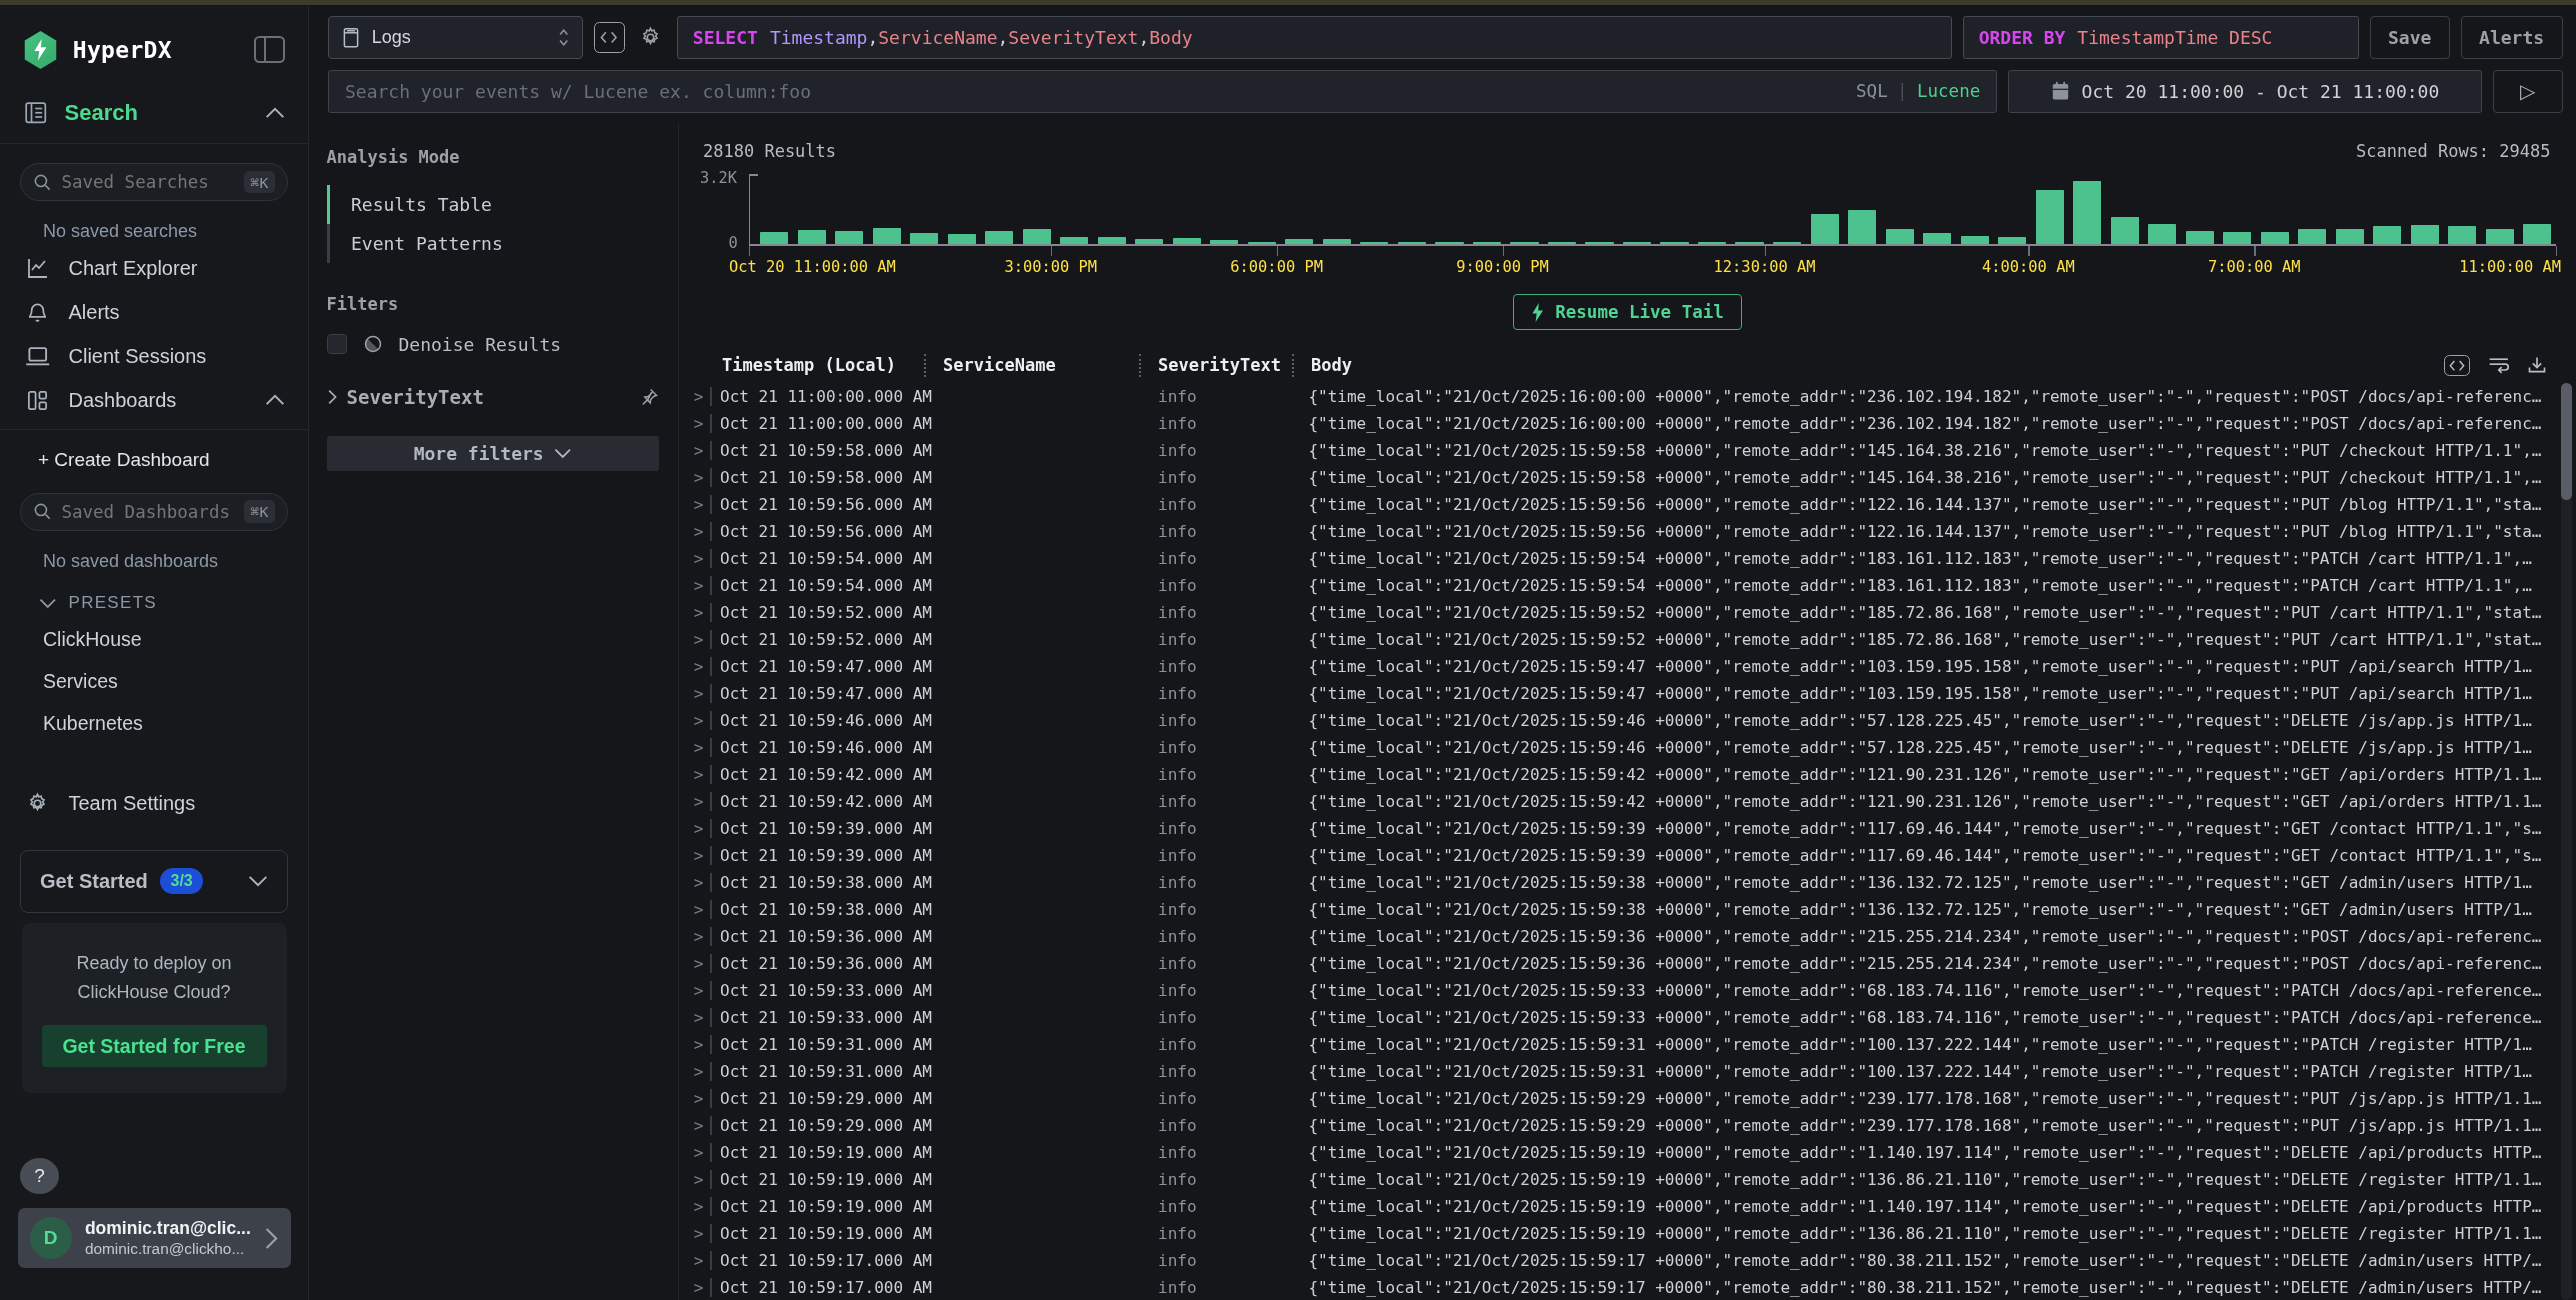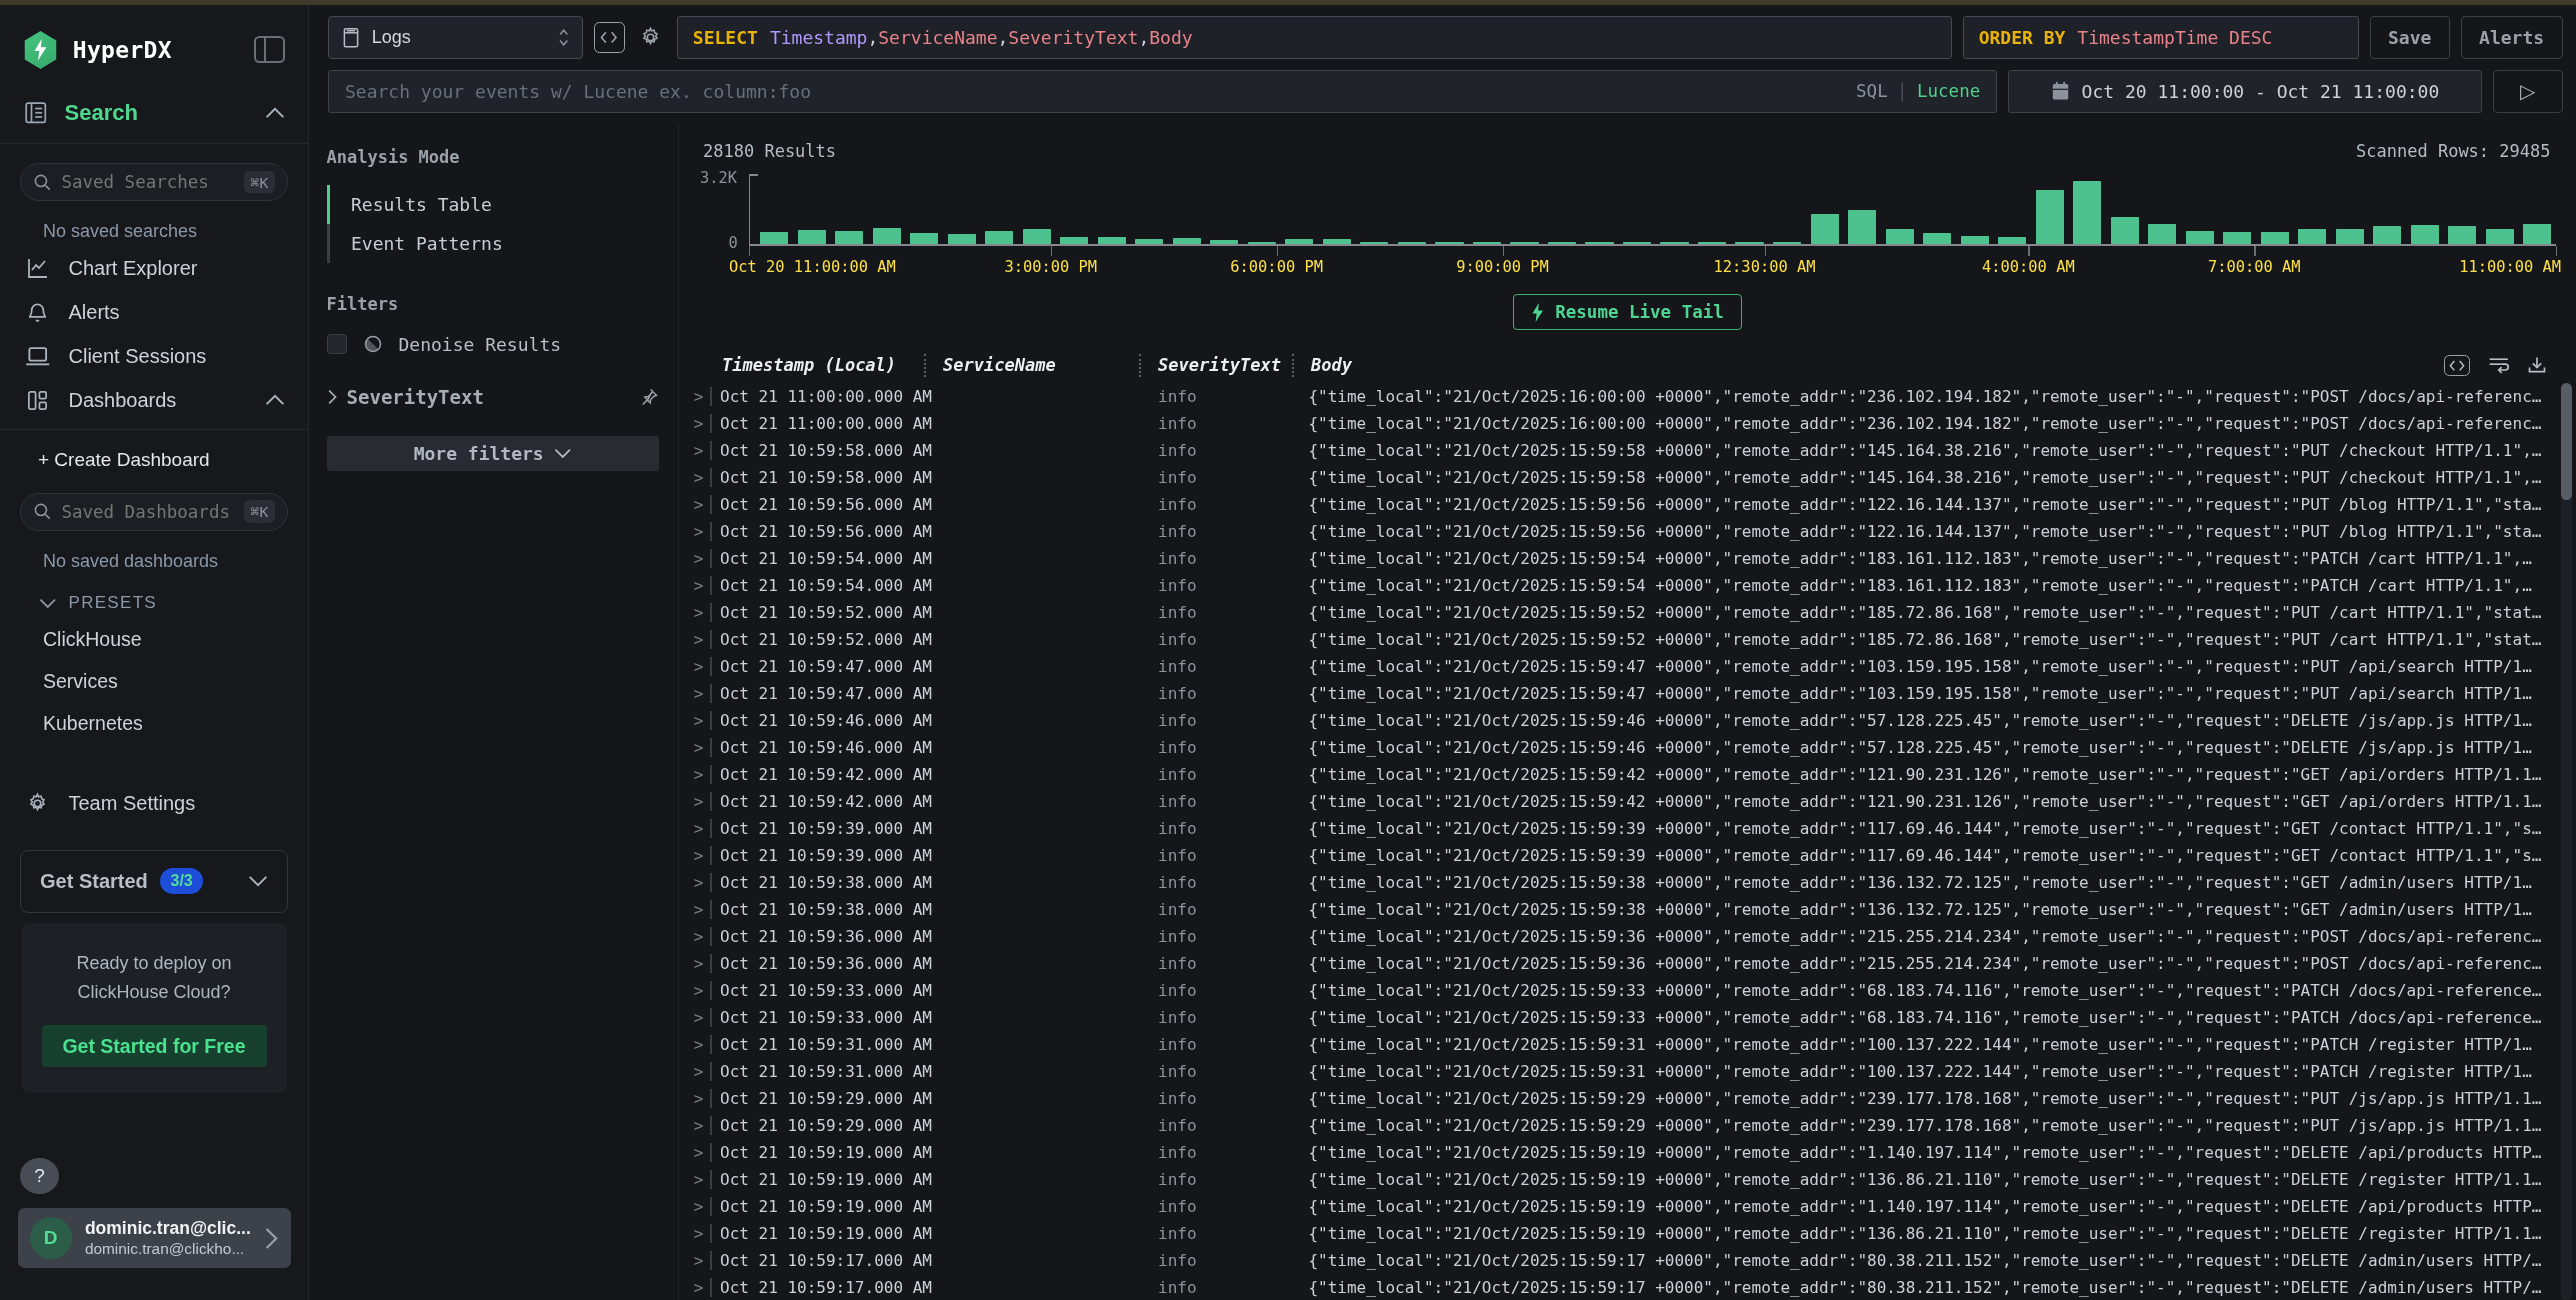--- a/index.html
+++ b/index.html
@@ -57,21 +57,21 @@
   .main { flex:1; display:flex; flex-direction:column; min-width:0; background:#14161a; }
   .bar1 { display:flex; align-items:center; gap:10.7px; padding:10.7px 13.4px 6.7px 19px; }
   .bar2 { display:flex; align-items:center; gap:10.7px; padding:4px 13.4px 10.7px 19px; }
   .src-select { width:255px; height:43px; background:#20232a; border:0.7px solid #454a52; border-radius:4px;
                 display:flex; align-items:center; padding:0 12px; gap:10.7px; }
   .src-select .t { font-size:18px; color:#d5d9de; flex:1; }
   .icon-btn { width:31px; height:31px; display:flex; align-items:center; justify-content:center; color:#9aa1a9; }
   .boxed { border:1.3px solid #9aa1a9; border-radius:5.4px; }
   .query-box { flex:1; height:43px; background:#1e2127; border:0.7px solid #464b53; border-radius:2.7px;
                display:flex; align-items:center; padding:0 14.8px; font-size:18px; white-space:nowrap; overflow:hidden; }
-  .kw { color:#eab308; font-weight:bold; margin-right:12px; }
+  .kw { color:#d946ef; font-weight:bold; margin-right:12px; }
   .q-field { color:#e9838a; } .q-field.first { color:#b197fc; } .q-comma { color:#cdd2d8; }
   .orderby-box { width:396px; flex:none; }
   .ob-val { color:#e9838a; }
   .btn { height:43px; padding:0 17.5px; border:0.7px solid #3c4046; border-radius:4px; background:transparent;
          color:#9ba1a9; font-weight:bold; font-size:18px; font-family:"DejaVu Sans Mono",monospace; cursor:pointer; }
   .search-box { flex:1; height:43px; background:#202329; border:0.7px solid #3f434b; border-radius:2.7px;
                 display:flex; align-items:center; padding:0 16px; }
   .search-box input { flex:1; background:none; border:none; outline:none; font-size:18px; color:#d5d9de;
                       font-family:"DejaVu Sans Mono",monospace; }
   .search-box input::placeholder { color:#687078; }
@@ -116,21 +116,21 @@
   .xtick-lbl { position:absolute; top:10.7px; font-size:15.4px; color:#fde047; font-family:"DejaVu Sans Mono",monospace; white-space:nowrap; }
   .resume-row { height:70px; display:flex; align-items:center; justify-content:center; }
   .resume-btn { display:flex; align-items:center; gap:10.7px; border:1.3px solid #3fae79; border-radius:4px; height:36px;
                 padding:0 17.5px; color:#4fd492; font-family:"DejaVu Sans Mono",monospace; font-weight:bold;
                 font-size:17.5px; background:transparent; cursor:pointer; }
 
   
   .tbl { flex:1; min-height:0; position:relative; overflow:hidden; padding-left:9.4px; }
   .thead { display:grid; grid-template-columns:31px 221px 215px 153px 1fr; align-items:center; height:36px;
            padding-right:134px; font-family:"DejaVu Sans Mono",monospace; font-weight:bold; font-size:17px; color:#eceef1; }
-  .th { position:relative; padding-left:2.7px; white-space:nowrap;font-style:italic; }
+  .th { position:relative; padding-left:2.7px; white-space:nowrap; }
   .th.handle::before { content:""; position:absolute; left:-16px; top:-1.3px; height:23px; border-left:2.7px dotted #5a5f66; }
   .head-icons { position:absolute; right:29.5px; top:8px; display:flex; gap:17.5px; color:#b9bfc6; }
   .rows {}
   .trow { display:grid; grid-template-columns:31px 221px 215px 153px 1fr; align-items:center; height:27px;
           font-family:"DejaVu Sans Mono",monospace; font-size:16px; cursor:pointer; }
   .trow .chev { color:#757b83; font-size:16px; padding-left:5.4px; }
   .trow .ts { color:#ccd1d7; border-left:2px solid #3a3e44; padding-left:8px; margin-left:-9.4px; white-space:nowrap; }
   .trow .sev { color:#8d939b; padding-left:2.7px; }
   .trow .body { color:#ccd1d7; white-space:nowrap; overflow:hidden; padding-right:20px; }
   .scrollbar { position:absolute; right:4px; top:36px; bottom:0; width:10.7px; background:#1d2025; border-radius:5.4px; }

